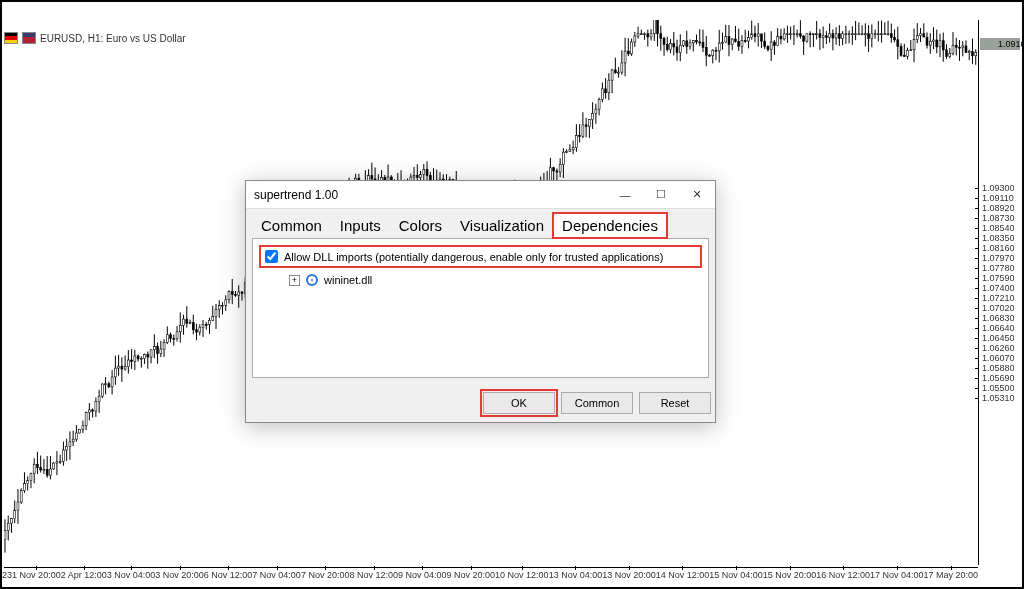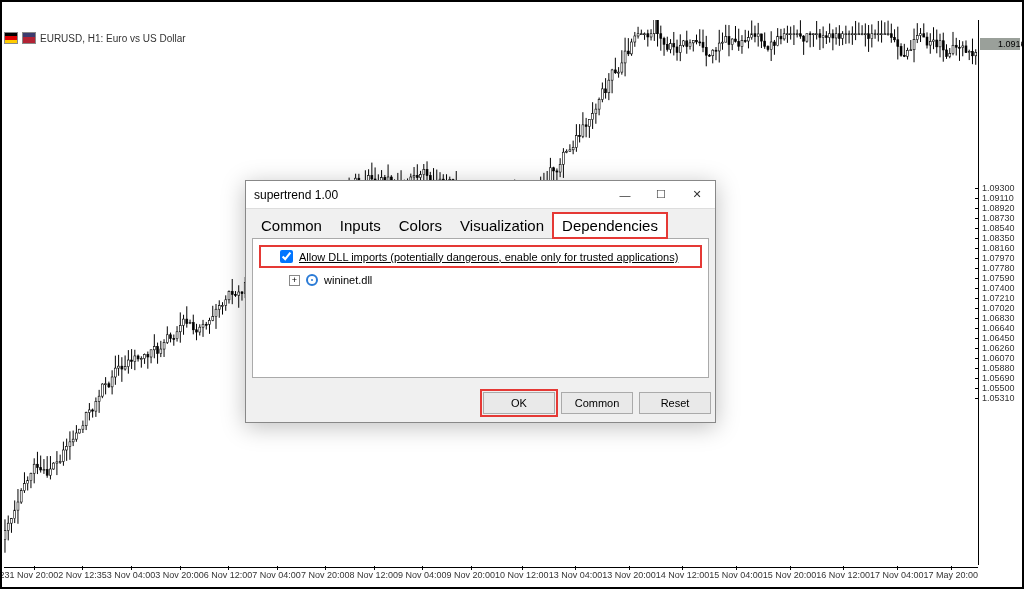--- a/index.html
+++ b/index.html
@@ -132,24 +132,23 @@
     border:1px solid #aaa;
     background:#fff;
     flex:1;
     display:flex;
     flex-direction:column;
     position:relative;
   }
   .checkbox-row {
     margin: 6px;
     display:flex; align-items:center; gap:6px;
-    padding:3px 19px;
+    padding:3px 4px;
     border: 2px solid #e53935;
     font-size: 11px;
-    text-decoration: underline;
   }
   .checkbox-row input { width:13px;height:13px;}
   .deps-list {
     margin: 0 6px 6px 36px;
     display:flex;align-items:center;gap:6px;
     font-size:11px;
   }
   .tree-plus {
     width:11px;height:11px;border:1px solid #888;
     display:flex;align-items:center;justify-content:center;
@@ -812,21 +811,21 @@
       <div class="y-tick">1.06070</div>
       <div class="y-tick">1.05880</div>
       <div class="y-tick">1.05690</div>
       <div class="y-tick">1.05500</div>
       <div class="y-tick">1.05310</div>
     </div>
   <div class="price-badge" id="priceBadge" style="top: 36.0248px;">1.09169</div>
   <div class="x-axis" id="xaxis">
       <div class="x-tick">1 Nov 2023</div>
       <div class="x-tick">1 Nov 20:00</div>
-      <div class="x-tick">2 Nov 12:35</div>
+      <div class="x-tick">2 Apr 12:00</div>
       <div class="x-tick">3 Nov 04:00</div>
       <div class="x-tick">3 Nov 20:00</div>
       <div class="x-tick">6 Nov 12:00</div>
       <div class="x-tick">7 Nov 04:00</div>
       <div class="x-tick">7 Nov 20:00</div>
       <div class="x-tick">8 Nov 12:00</div>
       <div class="x-tick">9 Nov 04:00</div>
       <div class="x-tick">9 Nov 20:00</div>
       <div class="x-tick">10 Nov 12:00</div>
       <div class="x-tick">13 Nov 04:00</div>

